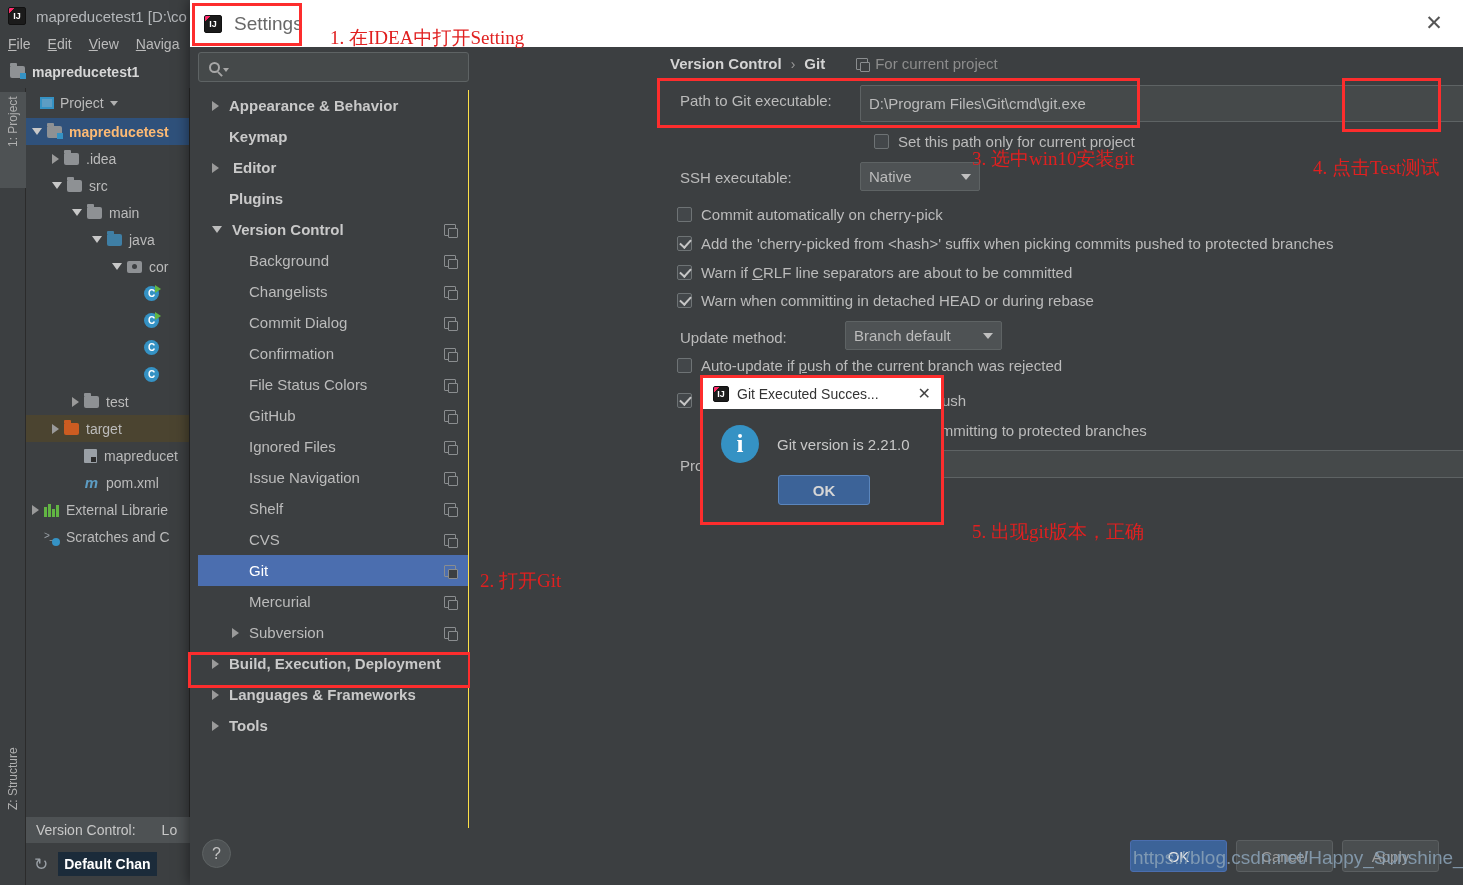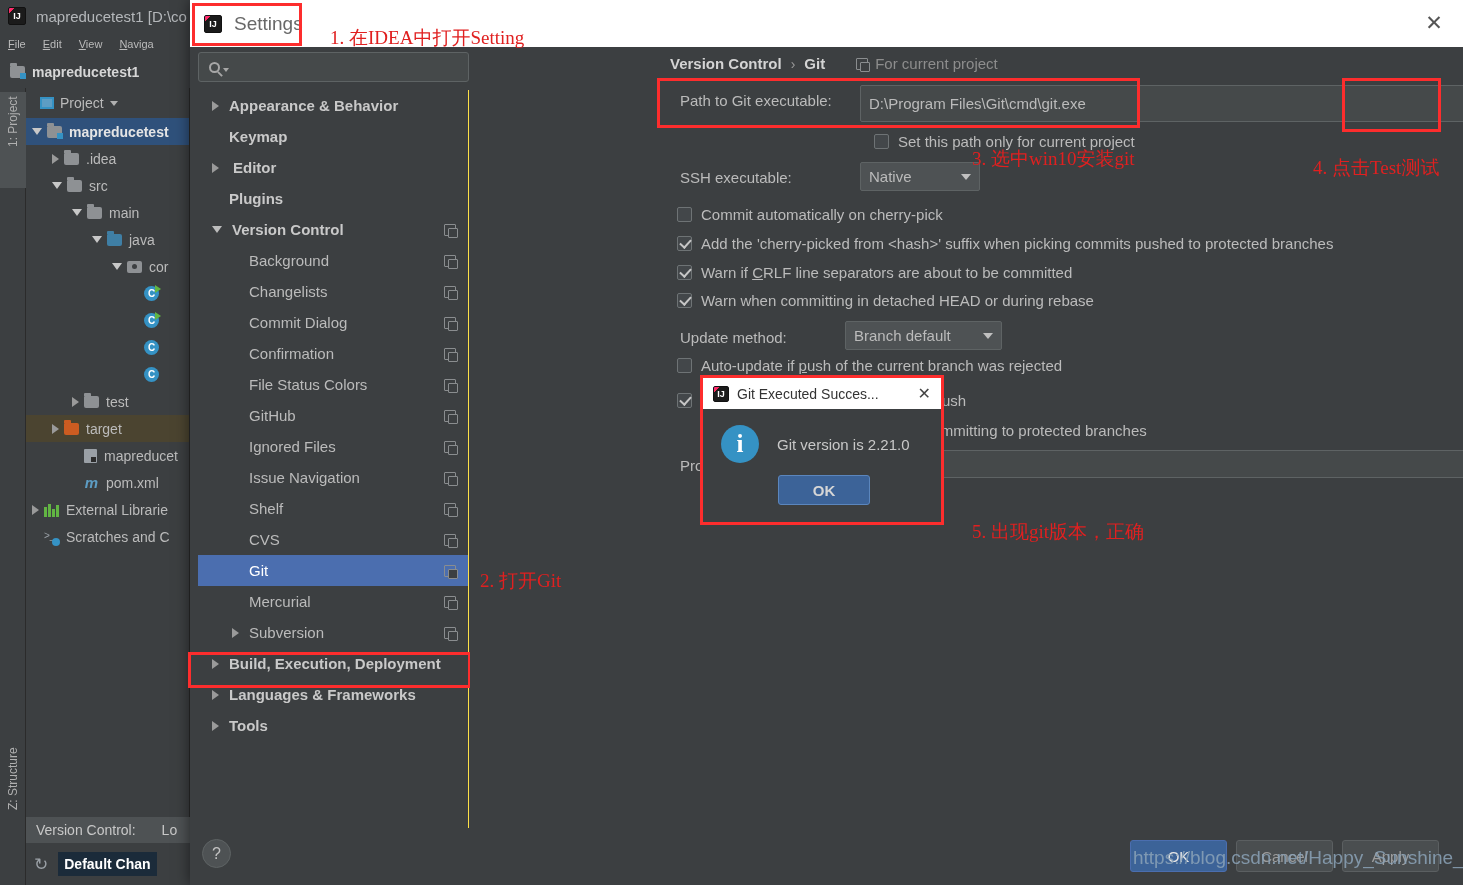--- a/index.html
+++ b/index.html
@@ -28,21 +28,21 @@
     font-weight:bold; display:flex; align-items:center; justify-content:center;
     font-family:"Liberation Sans",sans-serif;
   }
   .ide-title-text { color:#b4b7ba; font-size:15px; margin-left:10px; white-space:nowrap; }
 
   .ide-menubar {
     position:absolute; left:0; top:32px; width:1463px; height:24px;
     display:flex; align-items:center; padding-left:8px; gap:17px;
     background:#3c3f41;
   }
-  .menu-item { color:#bbbbbb; font-size:11px; cursor:default; }
+  .menu-item { color:#bbbbbb; font-size:14px; cursor:default; }
   .menu-item u { text-decoration: underline; }
 
   .ide-navbar {
     position:absolute; left:0; top:56px; width:1463px; height:32px;
     display:flex; align-items:center; padding-left:10px; gap:7px; background:#3c3f41;
   }
   .navbar-label { color:#d6d6d6; font-size:14px; font-weight:bold; }
   .folder-ico {
     width:15px; height:12px; background:#8e9194; border-radius:1px 2px 2px 2px;
     position:relative; flex:none;
@@ -75,21 +75,21 @@
     color:#bbb; font-size:14px;
   }
   .sq-ico { width:14px; height:12px; border:2px solid #3592c4; background:#5d9dc4; flex:none;}
   .tri-down { width:0;height:0;border-left:4px solid transparent;border-right:4px solid transparent;
     border-top:5px solid #b0b0b0; }
 
   .tree-row {
     height:27px; display:flex; align-items:center; color:#bbbbbb; font-size:14px;
     white-space:nowrap; position:relative;
   }
-  .tree-row.selected { background:#2f517b; color:#e5e5e5; font-weight:bold; }
+  .tree-row.selected { background:#2f517b; color:#fdba74; font-weight:bold; }
   .tree-row.target-sel { background:#4b4430; }
   .arrow-r { width:0;height:0;border-top:5px solid transparent;border-bottom:5px solid transparent;
     border-left:7px solid #9a9a9a; flex:none; }
   .arrow-d { width:0;height:0;border-left:5px solid transparent;border-right:5px solid transparent;
     border-top:7px solid #c8c8c8; flex:none; }
   .arrow-sp { width:7px; flex:none; }
   .fold { width:15px;height:12px;background:#8e9194;border-radius:1px 2px 2px 2px;position:relative;flex:none;}
   .fold::before{content:"";position:absolute;left:0;top:-3px;width:7px;height:3px;background:#8e9194;border-radius:1px 1px 0 0;}
   .fold.blue{background:#3f7fa5;} .fold.blue::before{background:#3f7fa5;}
   .fold.orange{background:#cc5c21;} .fold.orange::before{background:#cc5c21;}

